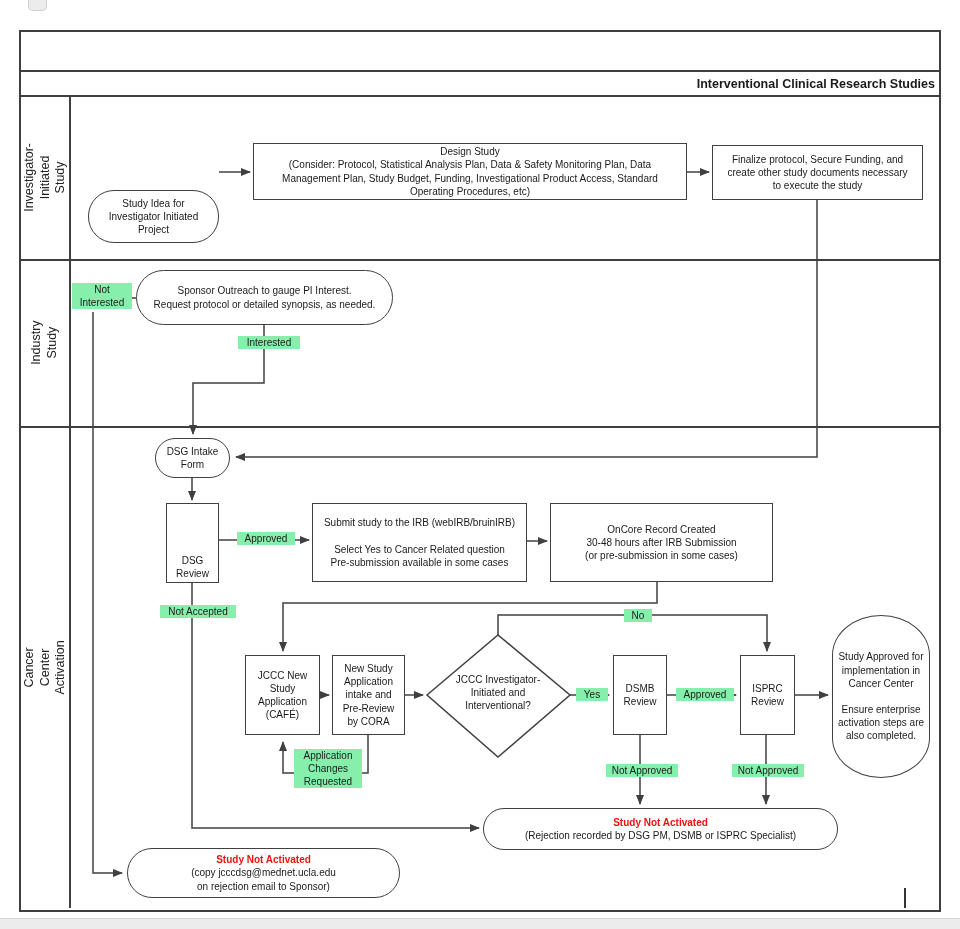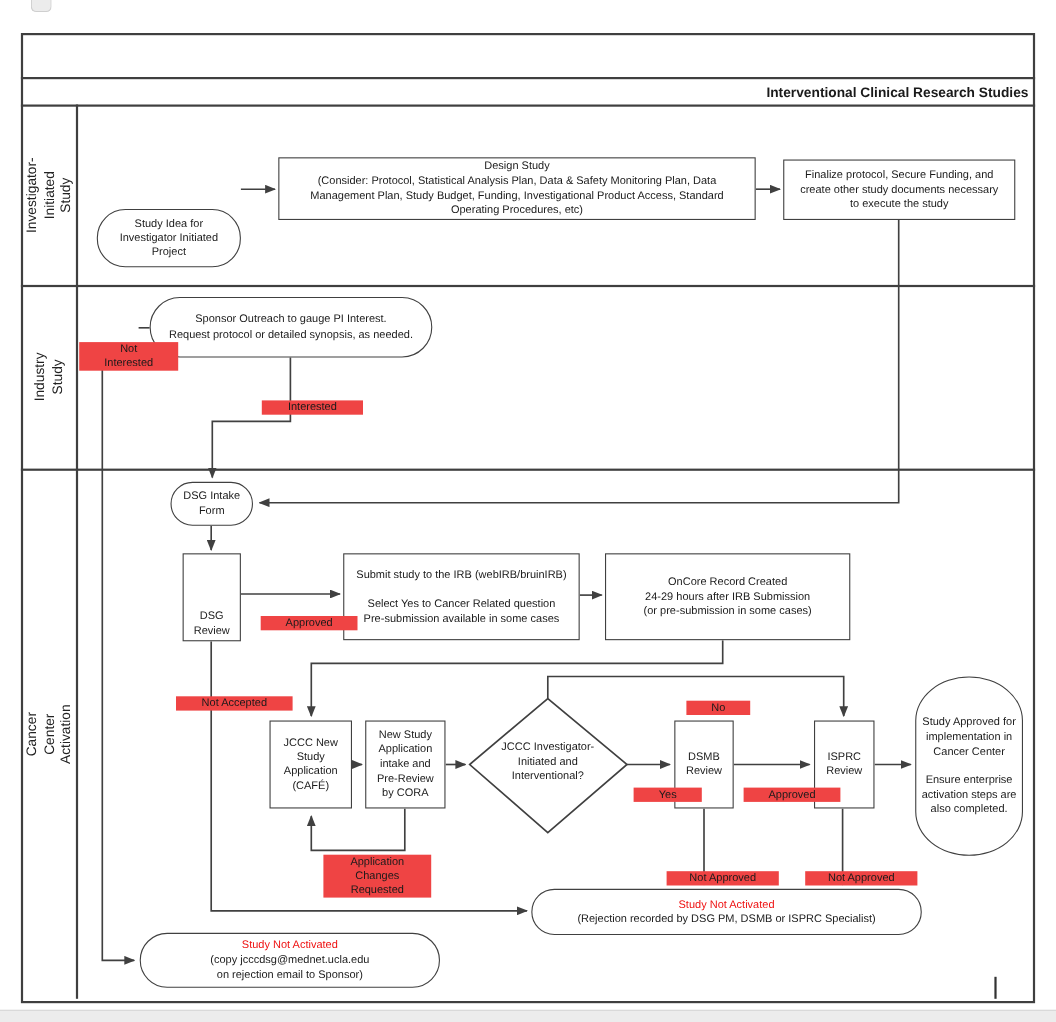--- a/index.html
+++ b/index.html
@@ -21,25 +21,25 @@
   .lane-cell { position:absolute; left:21px; width:48px; display:flex; align-items:center; justify-content:center; }
   .lane-label { transform:rotate(-90deg); white-space:pre-line; text-align:center;
     font-size:12.5px; line-height:1.25; color:#222; }
 
   svg#wires { position:absolute; left:0; top:0; width:960px; height:929px; }
 
   .node { position:absolute; box-sizing:border-box; background:#ffffff; border:1.5px solid #404040;
     display:flex; align-items:center; justify-content:center; text-align:center;
     font-size:10px; line-height:1.32; padding:2px 3px; }
   .node-text { white-space:pre-line; }
-  .alert-line { color:#ee1111; font-weight:400; display:block; white-space:pre-line; }
+  .alert-line { color:#ee1111; font-weight:700; display:block; white-space:pre-line; }
   .detail-line { display:block; white-space:pre-line; }
 
-  .edge-label { position:absolute; background:#ef4444; text-align:center; font-size:10px;
-    line-height:1.3; white-space:pre-line; padding:0 17px;margin-top:28px; }
+  .edge-label { position:absolute; background:#86efac; text-align:center; font-size:10px;
+    line-height:1.3; white-space:pre-line; padding:0 2px; }
 
   #decision-text { position:absolute; left:433px; top:673px; width:130px; text-align:center;
     font-size:10px; line-height:1.32; white-space:pre-line; }
 
   #chrome-top { left:28px; top:0; width:17px; height:10px; background:#ececec;
     border:1px solid #cfcfcf; border-top:none; border-radius:0 0 5px 5px; }
   #chrome-bottom { left:0; top:918px; width:960px; height:11px; background:#ececec; border-top:1px solid #d8d8d8; }
   #text-cursor { left:904px; top:888px; width:1.5px; height:20px; background:#333; }
 </style>
 </head>
@@ -138,21 +138,21 @@
 
   <div class="node" style="left:312px; top:503px; width:215px; height:79px;">
     <span class="node-text">Submit study to the IRB (webIRB/bruinIRB)
 
 Select Yes to Cancer Related question
 Pre-submission available in some cases</span>
   </div>
 
   <div class="node" style="left:550px; top:503px; width:223px; height:79px;">
     <span class="node-text">OnCore Record Created
-24-29 hours after IRB Submission
+30-48 hours after IRB Submission
 (or pre-submission in some cases)</span>
   </div>
 
   <div class="node" style="left:245px; top:655px; width:75px; height:80px;">
     <span class="node-text">JCCC New
 Study
 Application
 (CAFÉ)</span>
   </div>
 

